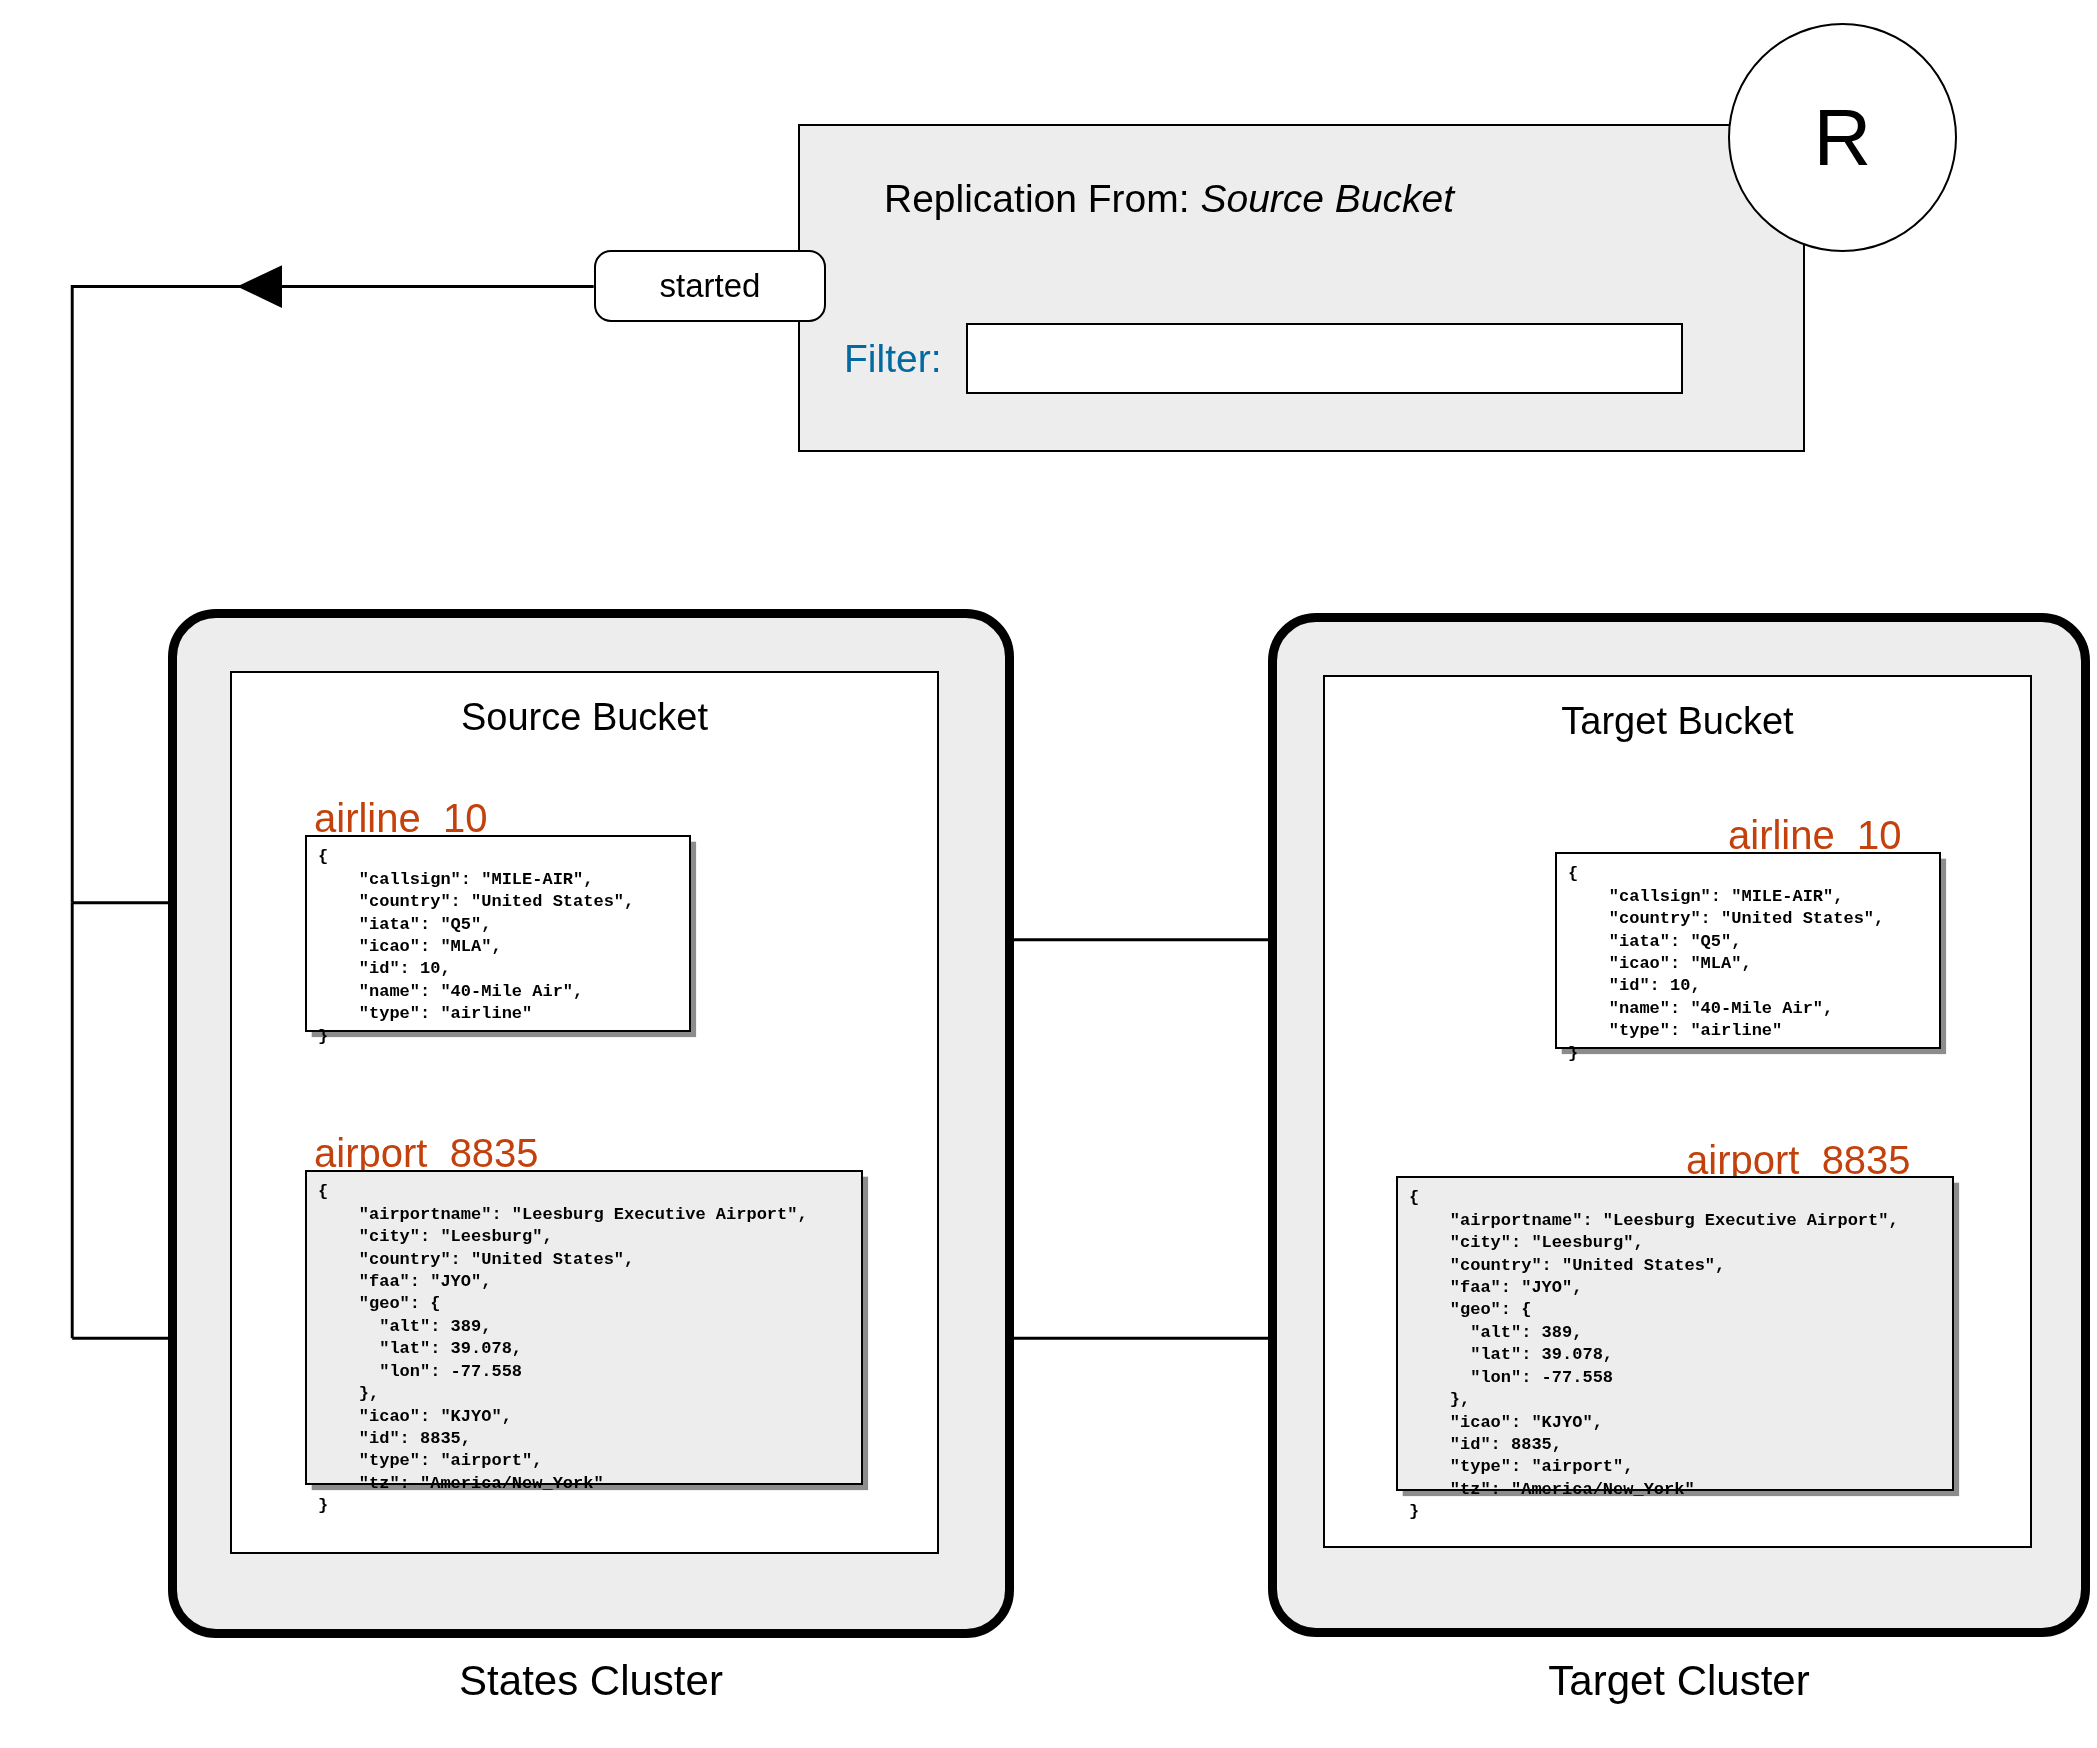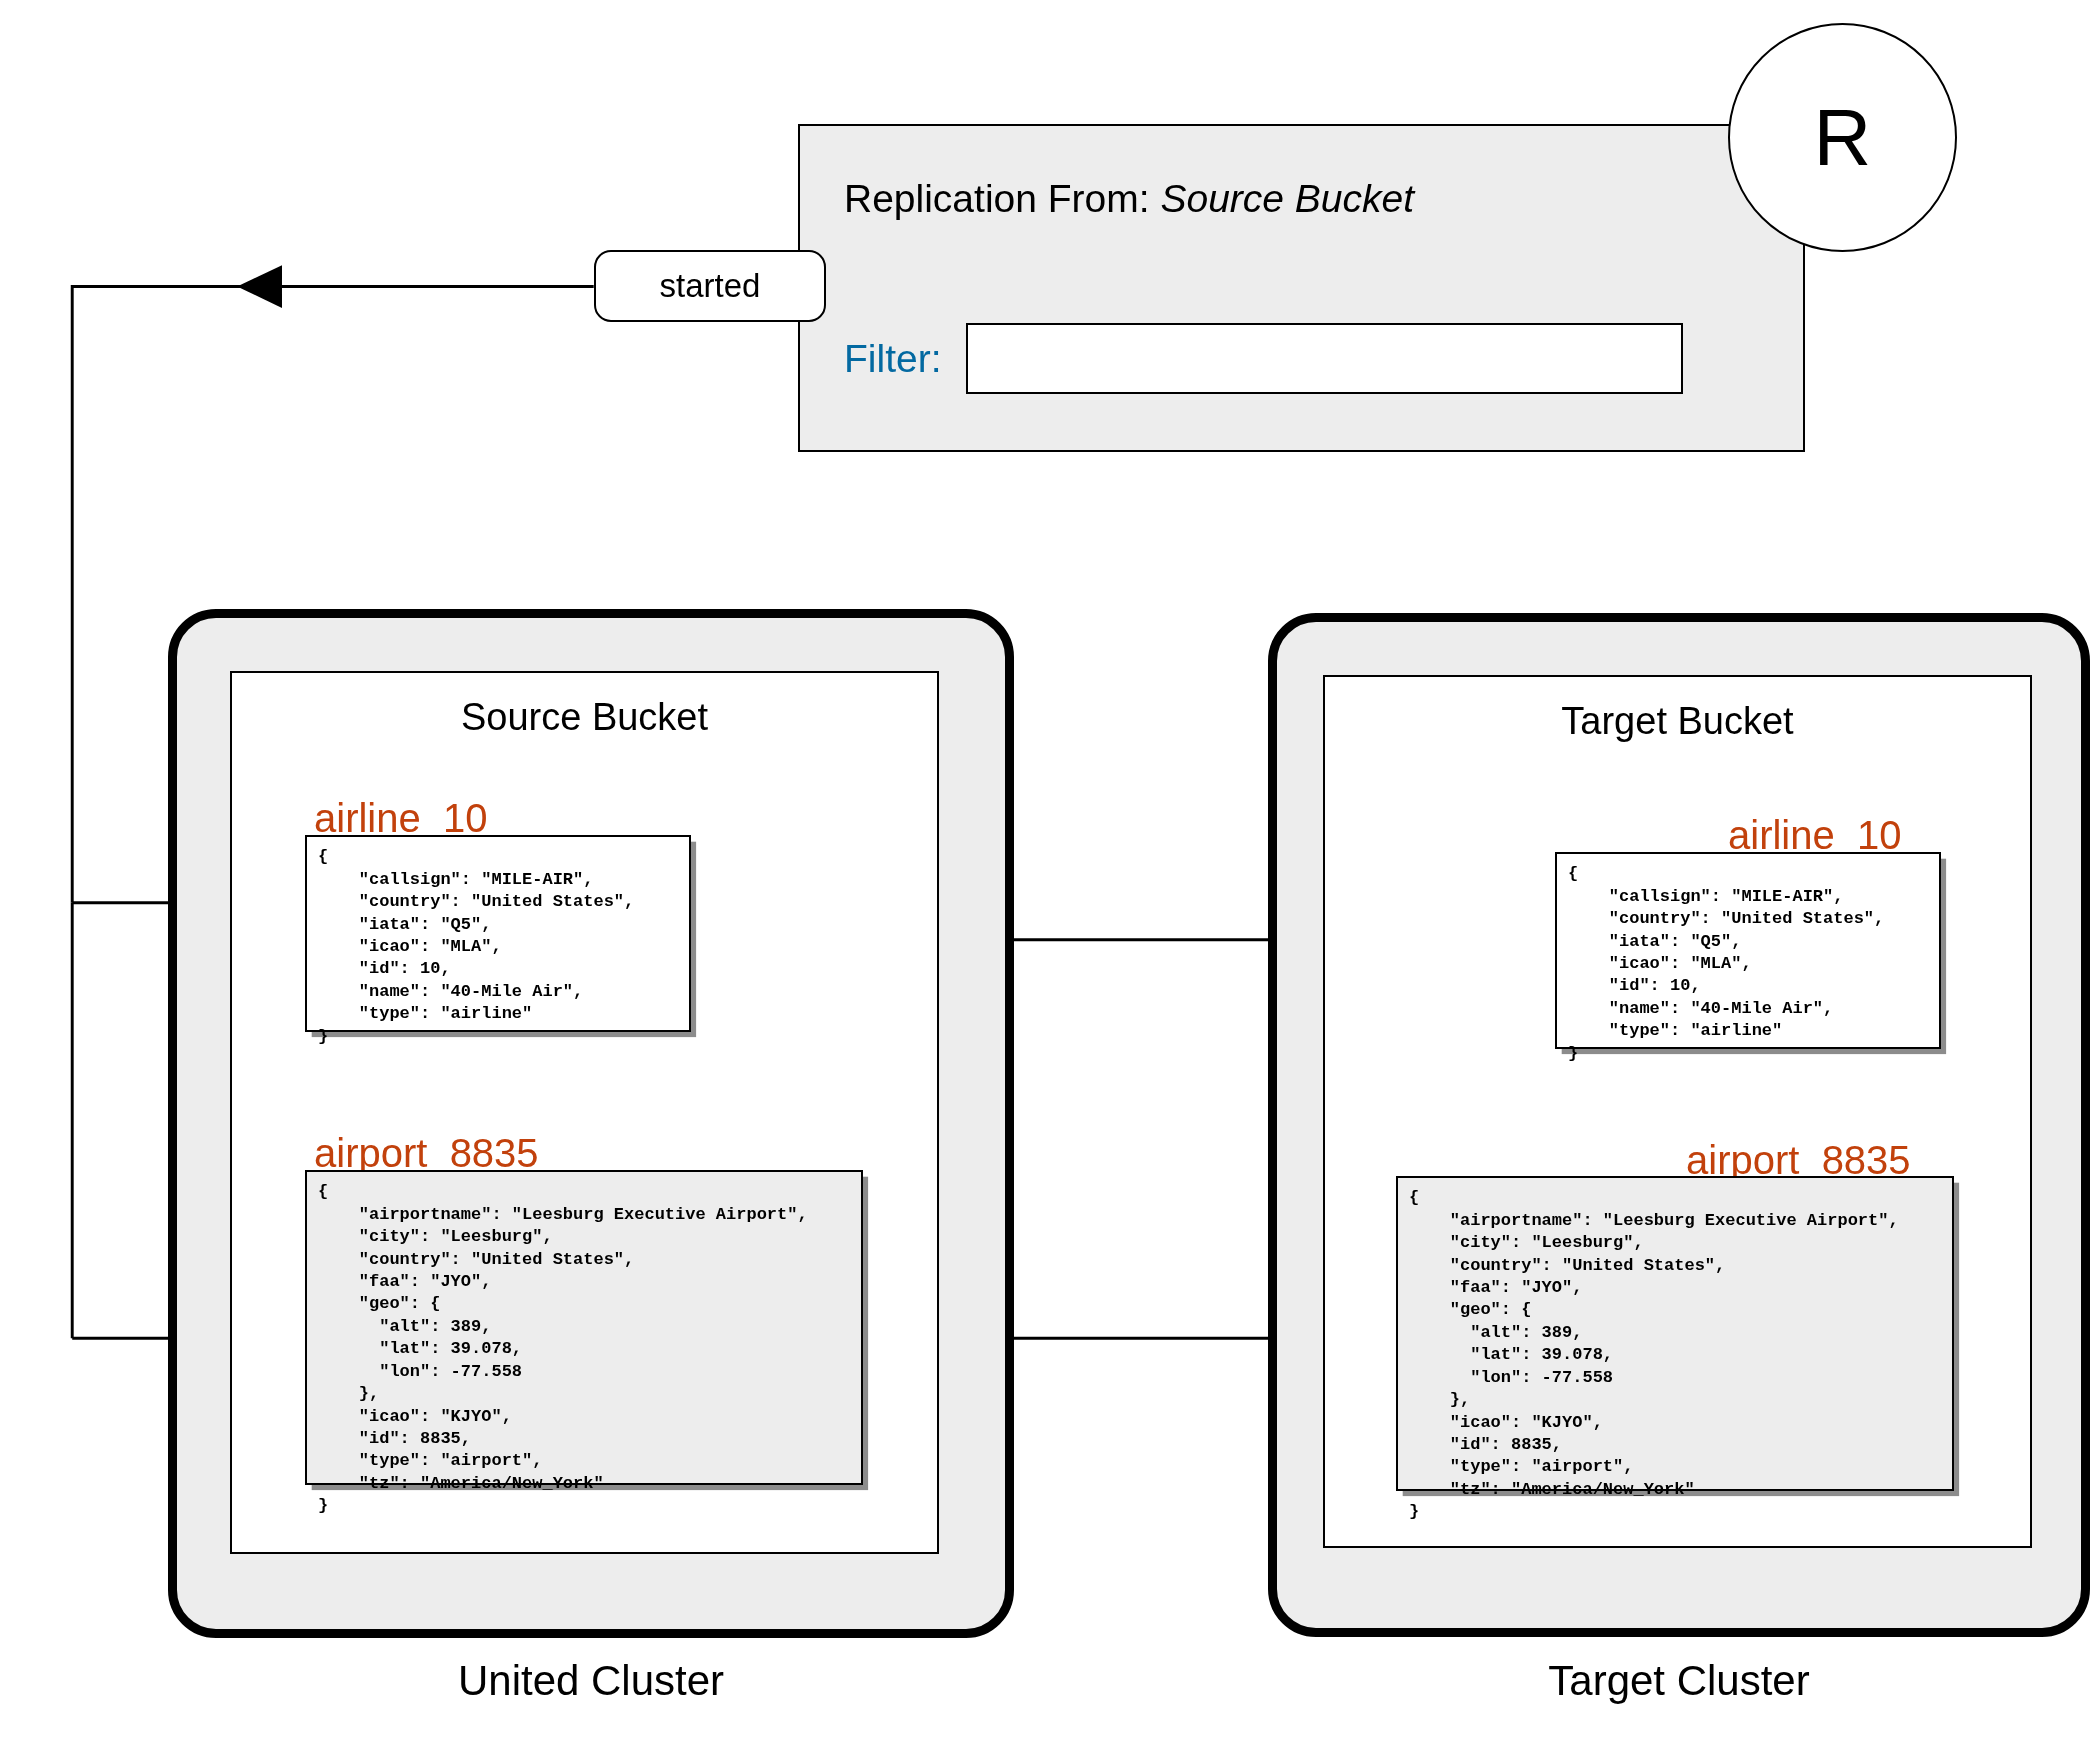--- a/index.html
+++ b/index.html
@@ -9,21 +9,21 @@
 
   
   #repl-panel{
     left:798px; top:124px; width:1007px; height:328px;
     background:#ededed; border:2.1px solid #000; box-sizing:border-box;
   }
   .repl-line{
     position:absolute; left:44px; font-size:39px; color:#000;
     white-space:nowrap; letter-spacing:0px;
   }
-  .repl-line .lbl{font-weight:400;}
+  .repl-line .lbl{font-weight:400;margin-left:40px;}
   .repl-line .val{font-style:italic;}
   #repl-from{top:51px;}
   #repl-to{top:118px;}
   #filter-row{position:absolute;left:44px;top:197px;display:flex;align-items:center;}
   #filter-label{font-size:39px;color:#0369a1;margin-right:24px;}
   #filter-input{
     width:717px;height:71px;background:#ffffff;border:2.1px solid #000;
     box-sizing:border-box;font-size:29px;padding:0 7.6px;color:#000;
     font-family:"Liberation Sans",sans-serif;
   }
@@ -177,21 +177,21 @@
       "lat": 39.078,
       "lon": -77.558
     },
     "icao": "KJYO",
     "id": 8835,
     "type": "airport",
     "tz": "America/New_York"
 }</pre>
   </div>
 
-  <div class="abs" style="left:168px;top:1657px;width:846px;text-align:center;font-size:42px;color:#000;">United Cluster</div>
+  <div class="abs" style="left:168px;top:1657px;width:846px;text-align:center;font-size:42px;color:#000;">States Cluster</div>
 
   <div class="abs cluster" id="target-cluster"></div>
   <div class="abs bucket-box" id="target-bucket">
     <div class="bucket-title" id="target-bucket-title">Target Bucket</div>
   </div>
 
   <div class="abs doc-label" id="tgt-airline-label">airline_10</div>
   <div class="abs doc-card card-white" id="tgt-airline-card">
     <pre>{
     "callsign": "MILE-AIR",

